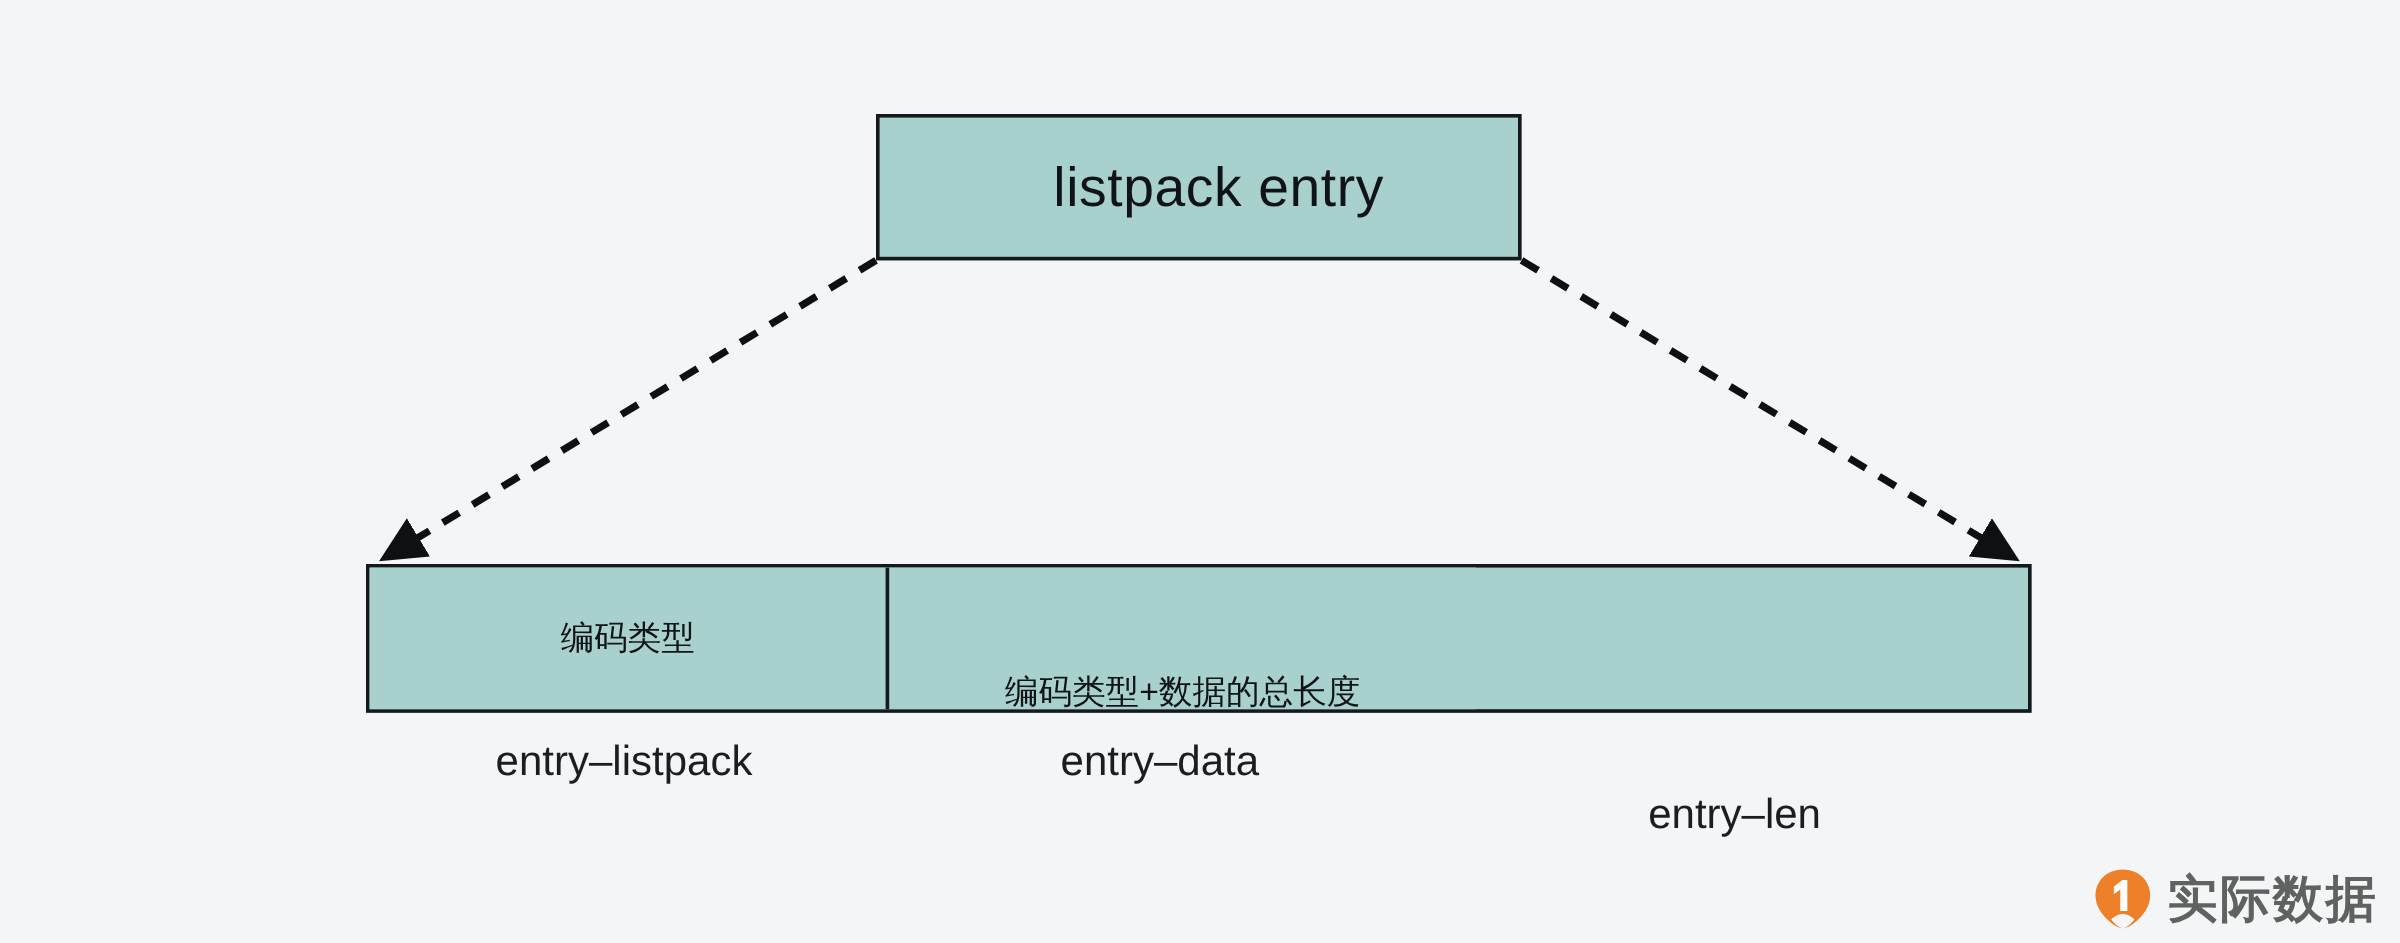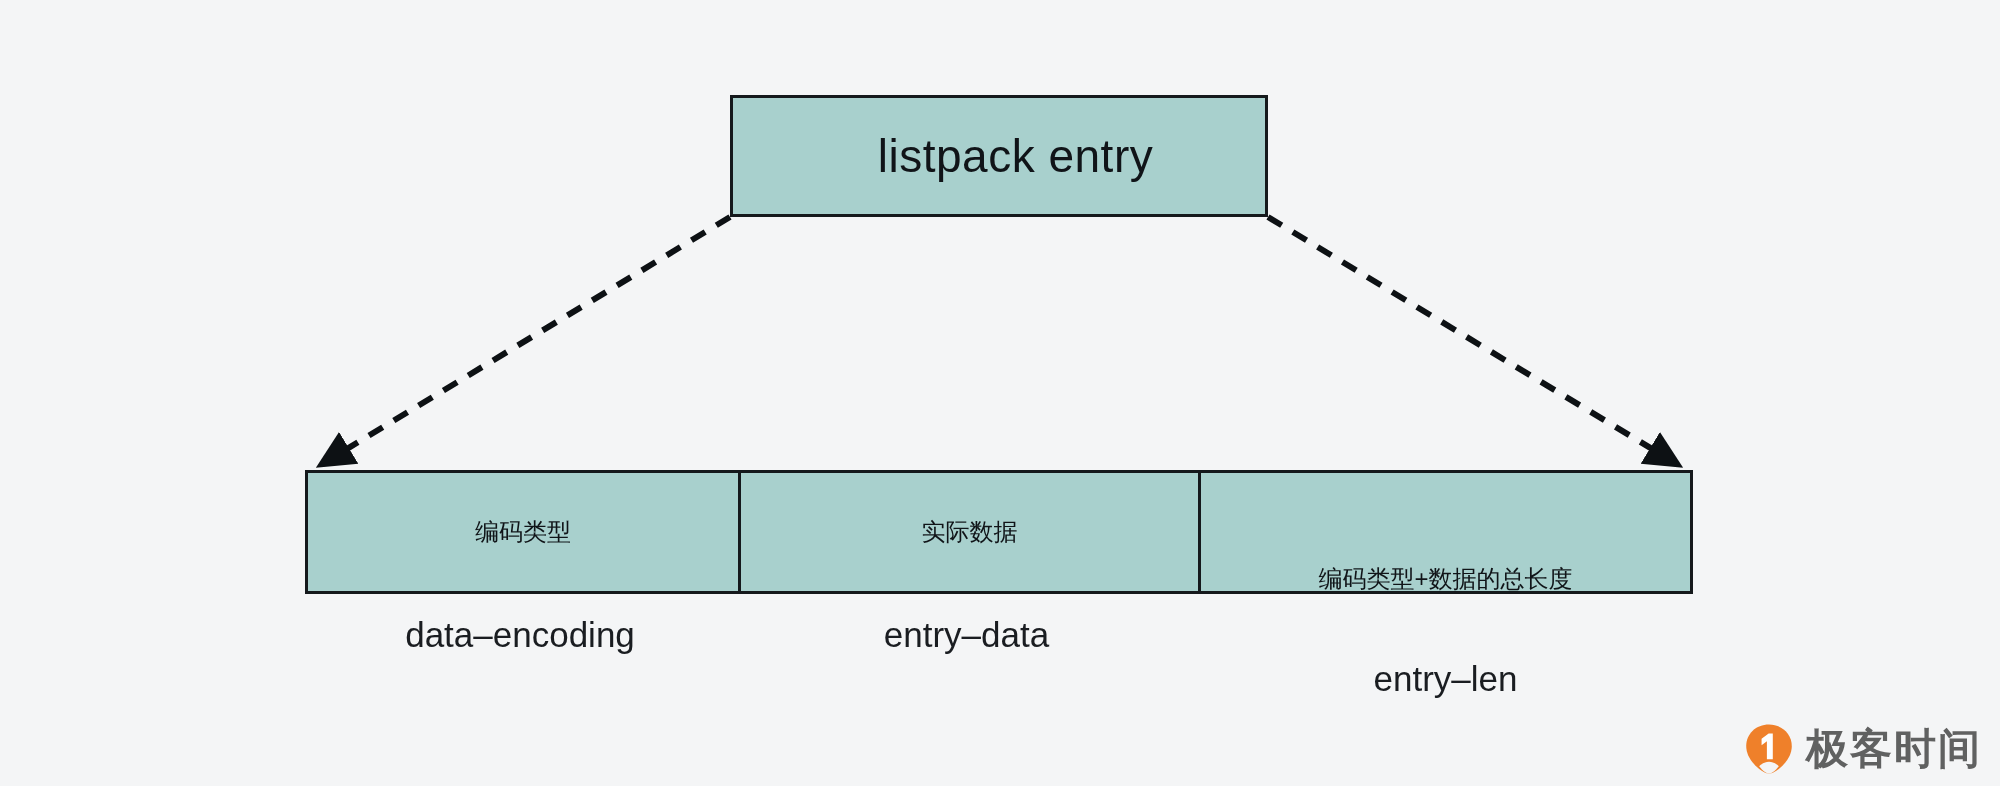--- a/index.html
+++ b/index.html
@@ -76,21 +76,21 @@
     background: #a8d0cd;
   }
   .entry-cell + .entry-cell {
     border-left: 3px solid #15191c;
   }
   .cell-0 { width: 430px; }
   .cell-1 { width: 460px; }
   .cell-2 { width: 492px; align-items: flex-end; }
 
   .entry-cell-text {
-    font-size: 24px;
+    font-size: 28px;
     color: #101418;
     line-height: 1;
     white-space: nowrap;
   }
 
   
   .captions {
     position: absolute;
     left: 305px;
     top: 608px;
@@ -154,42 +154,39 @@
   </svg>
 
   <div class="top-box">
     <span class="top-box-label">listpack entry</span>
   </div>
 
   <div class="entry-row">
     <div class="entry-cell cell-0">
       <span class="entry-cell-text">编码类型</span>
     </div>
-    <div class="entry-cell cell-1">
-      <span class="entry-cell-text">实际数据</span>
-    </div>
     <div class="entry-cell cell-2">
       <span class="entry-cell-text">编码类型+数据的总长度</span>
     </div>
   </div>
 
   <div class="captions">
     <div class="caption cap-0">
-      <span class="caption-text">data–encoding</span>
+      <span class="caption-text">entry–listpack</span>
     </div>
     <div class="caption cap-1">
       <span class="caption-text">entry–data</span>
     </div>
     <div class="caption cap-2">
       <span class="caption-text">entry–len</span>
     </div>
   </div>
 
   <div class="brand">
     <svg class="brand-mark" viewBox="0 0 64 64" xmlns="http://www.w3.org/2000/svg">
       <path d="M32 3 C16.5 3 5 14.2 5 28.4 C5 39.2 11.6 48.6 20.4 55.6 C24.3 58.7 28.4 61 32 61 C35.6 61 39.7 58.7 43.6 55.6 C52.4 48.6 59 39.2 59 28.4 C59 14.2 47.5 3 32 3 Z" fill="#ef7c22"></path>
       <path d="M32 47 C25.6 47 20.4 52.3 20.4 52.3 C24.3 57.2 28.4 61 32 61 C35.6 61 39.7 57.2 43.6 52.3 C43.6 52.3 38.4 47 32 47 Z" fill="#f4f5f6"></path>
       <path d="M36.5 13.5 L36.5 44 L29.5 44 L29.5 22.8 L23.2 27.6 L23.2 19.9 L31.6 13.5 Z" fill="#ffffff"></path>
     </svg>
-    <span class="brand-text">极客时间</span>
+    <span class="brand-text">实际数据</span>
   </div>
 
 </div>
 
 </body></html>

